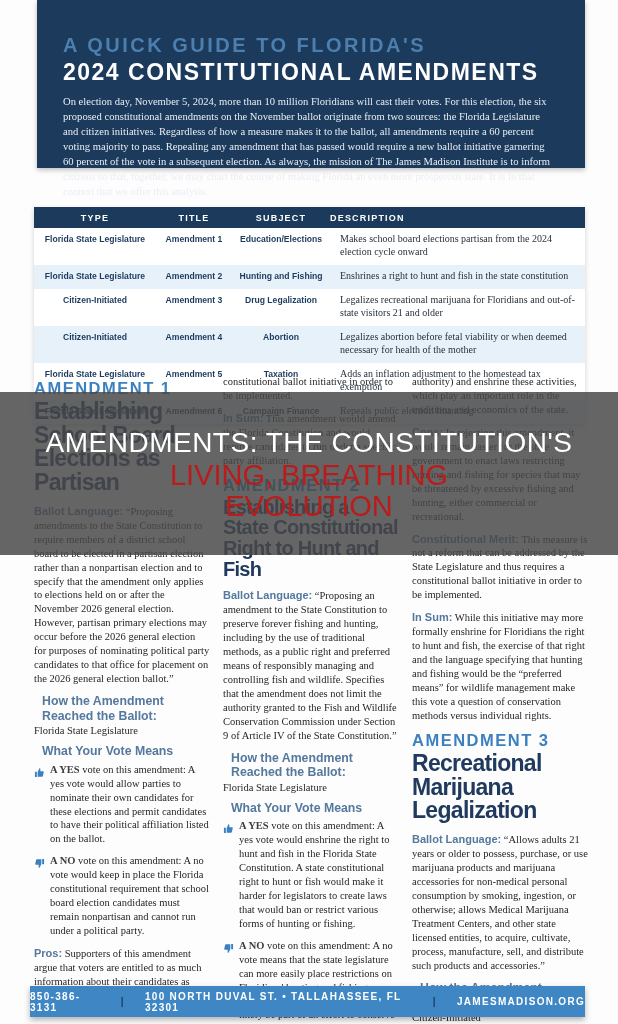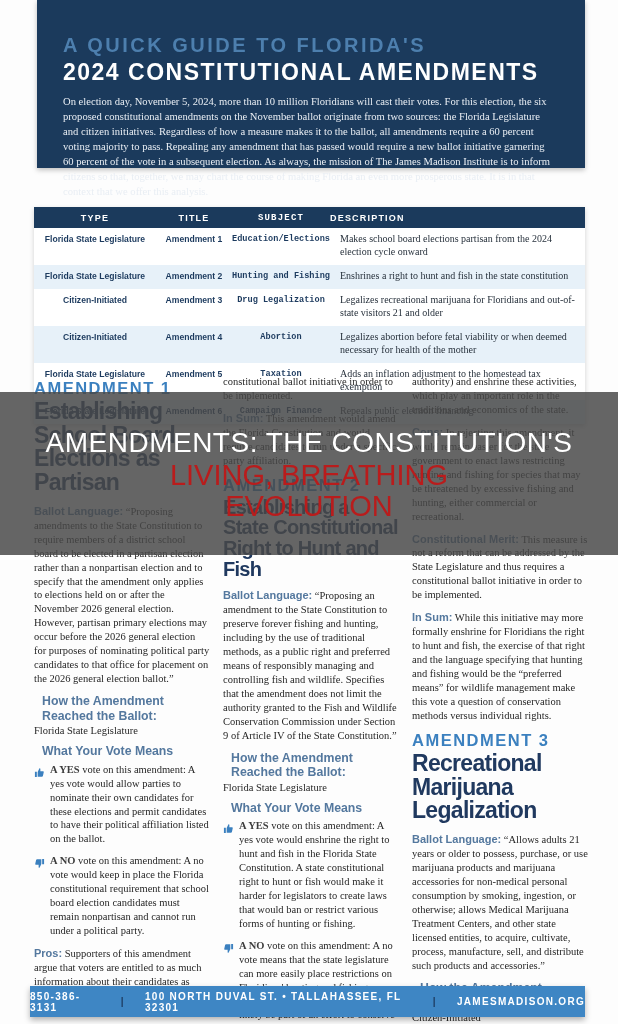--- a/index.html
+++ b/index.html
@@ -18,21 +18,21 @@
   
   .tbl { position:absolute; left:34px; top:192px; width:551px; font-size:0;
          box-shadow:0 2px 5px rgba(0,0,0,.18); background:#fff;margin-top:15px; }
   .tr { display:flex; align-items:flex-start; }
   .tr.head { background:#1b3a5c; height:21px; align-items:center; }
   .tr.alt { background:#e7f1f9; }
   .th { font-family:"Liberation Sans", sans-serif; font-weight:bold; color:#fff; font-size:9px;
         letter-spacing:1.2px; text-align:center; }
   .td { font-family:"Liberation Sans", sans-serif; font-weight:bold; color:#1c3a5e; font-size:8.6px;
         text-align:center; padding-top:6px; line-height:1.25; }
-  .c-type { width:122px; } .c-title { width:76px; } .c-subj { width:98px;font-family:Liberation Mono, monospace; }
+  .c-type { width:122px; } .c-title { width:76px; } .c-subj { width:98px; }
   .c-desc { flex:1; text-align:left; }
   .td.c-desc { font-family:"Liberation Serif", serif; font-weight:normal; color:#27313c;
                font-size:10px; padding:4px 10px 5px 10px; line-height:1.3; }
   .tr.body { min-height:18px; padding-bottom:2px; }
 
   
   .article { position:absolute; left:34px; top:371px; width:552px; display:flex; gap:13px; }
   .col { width:176px; flex:0 0 176px; }
   .amend-no { font-family:"Liberation Sans", sans-serif; font-weight:bold; color:#3b80bf;
               font-size:16.5px; letter-spacing:1.5px; margin:8px 0 2px; }

